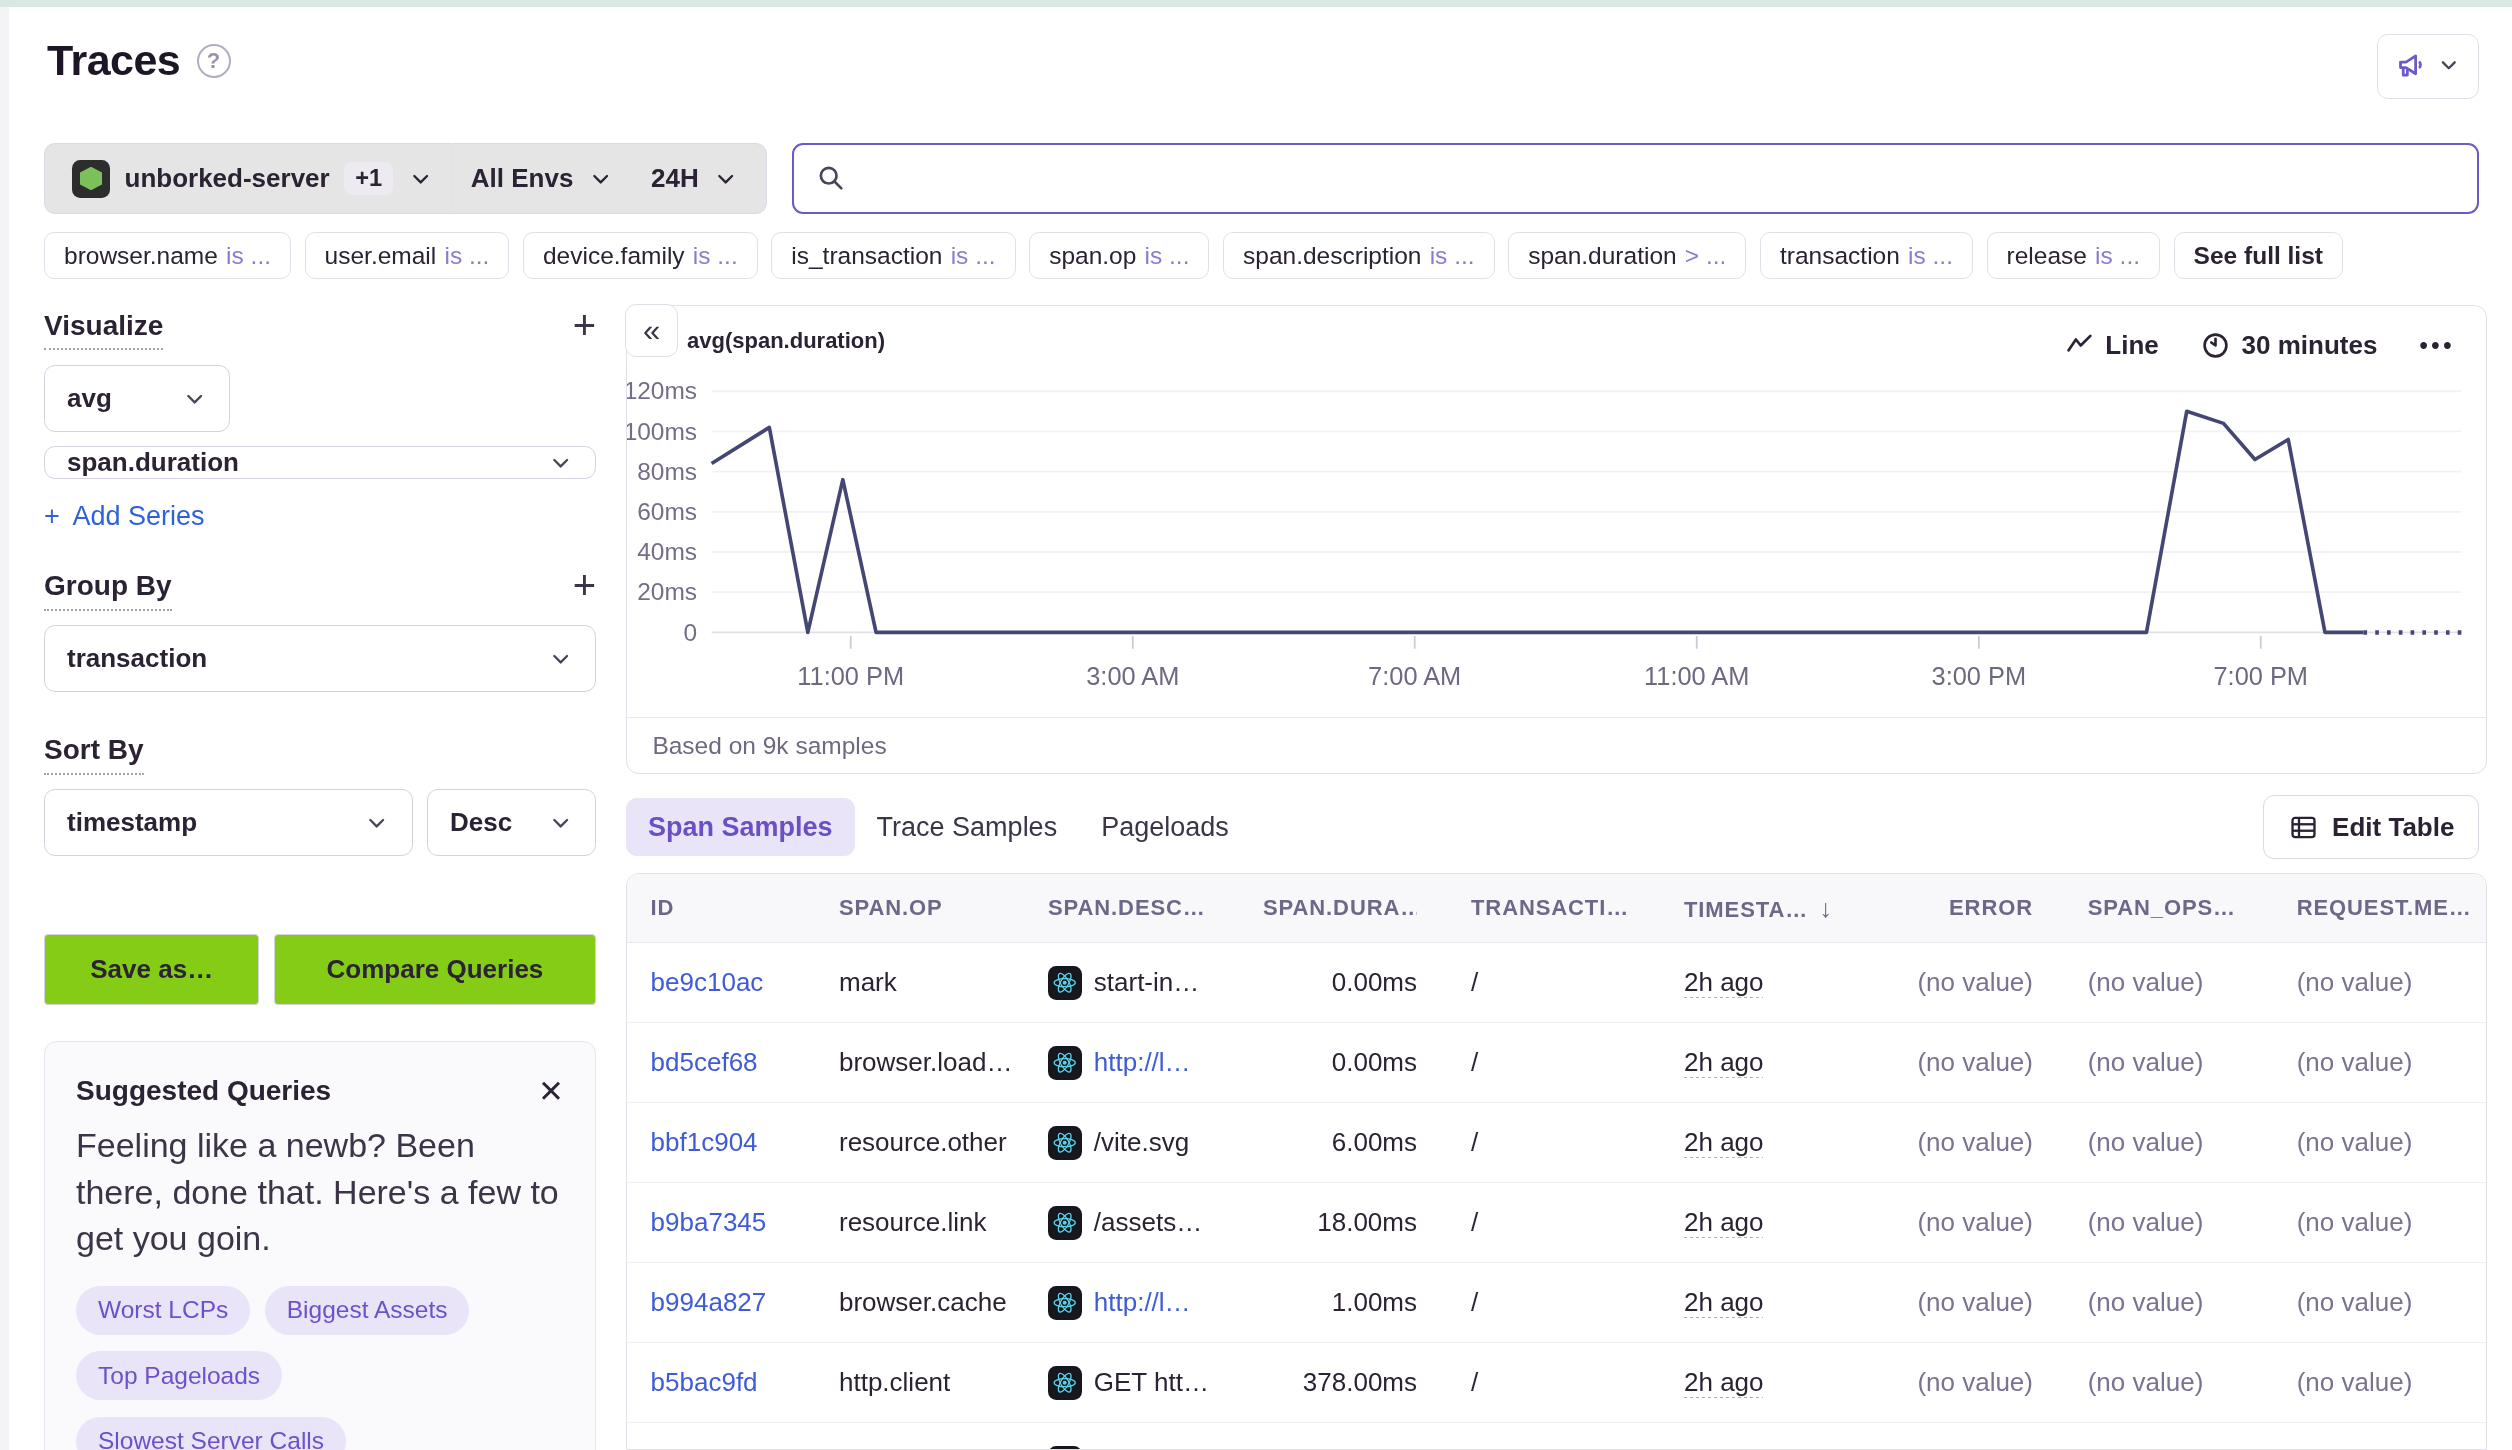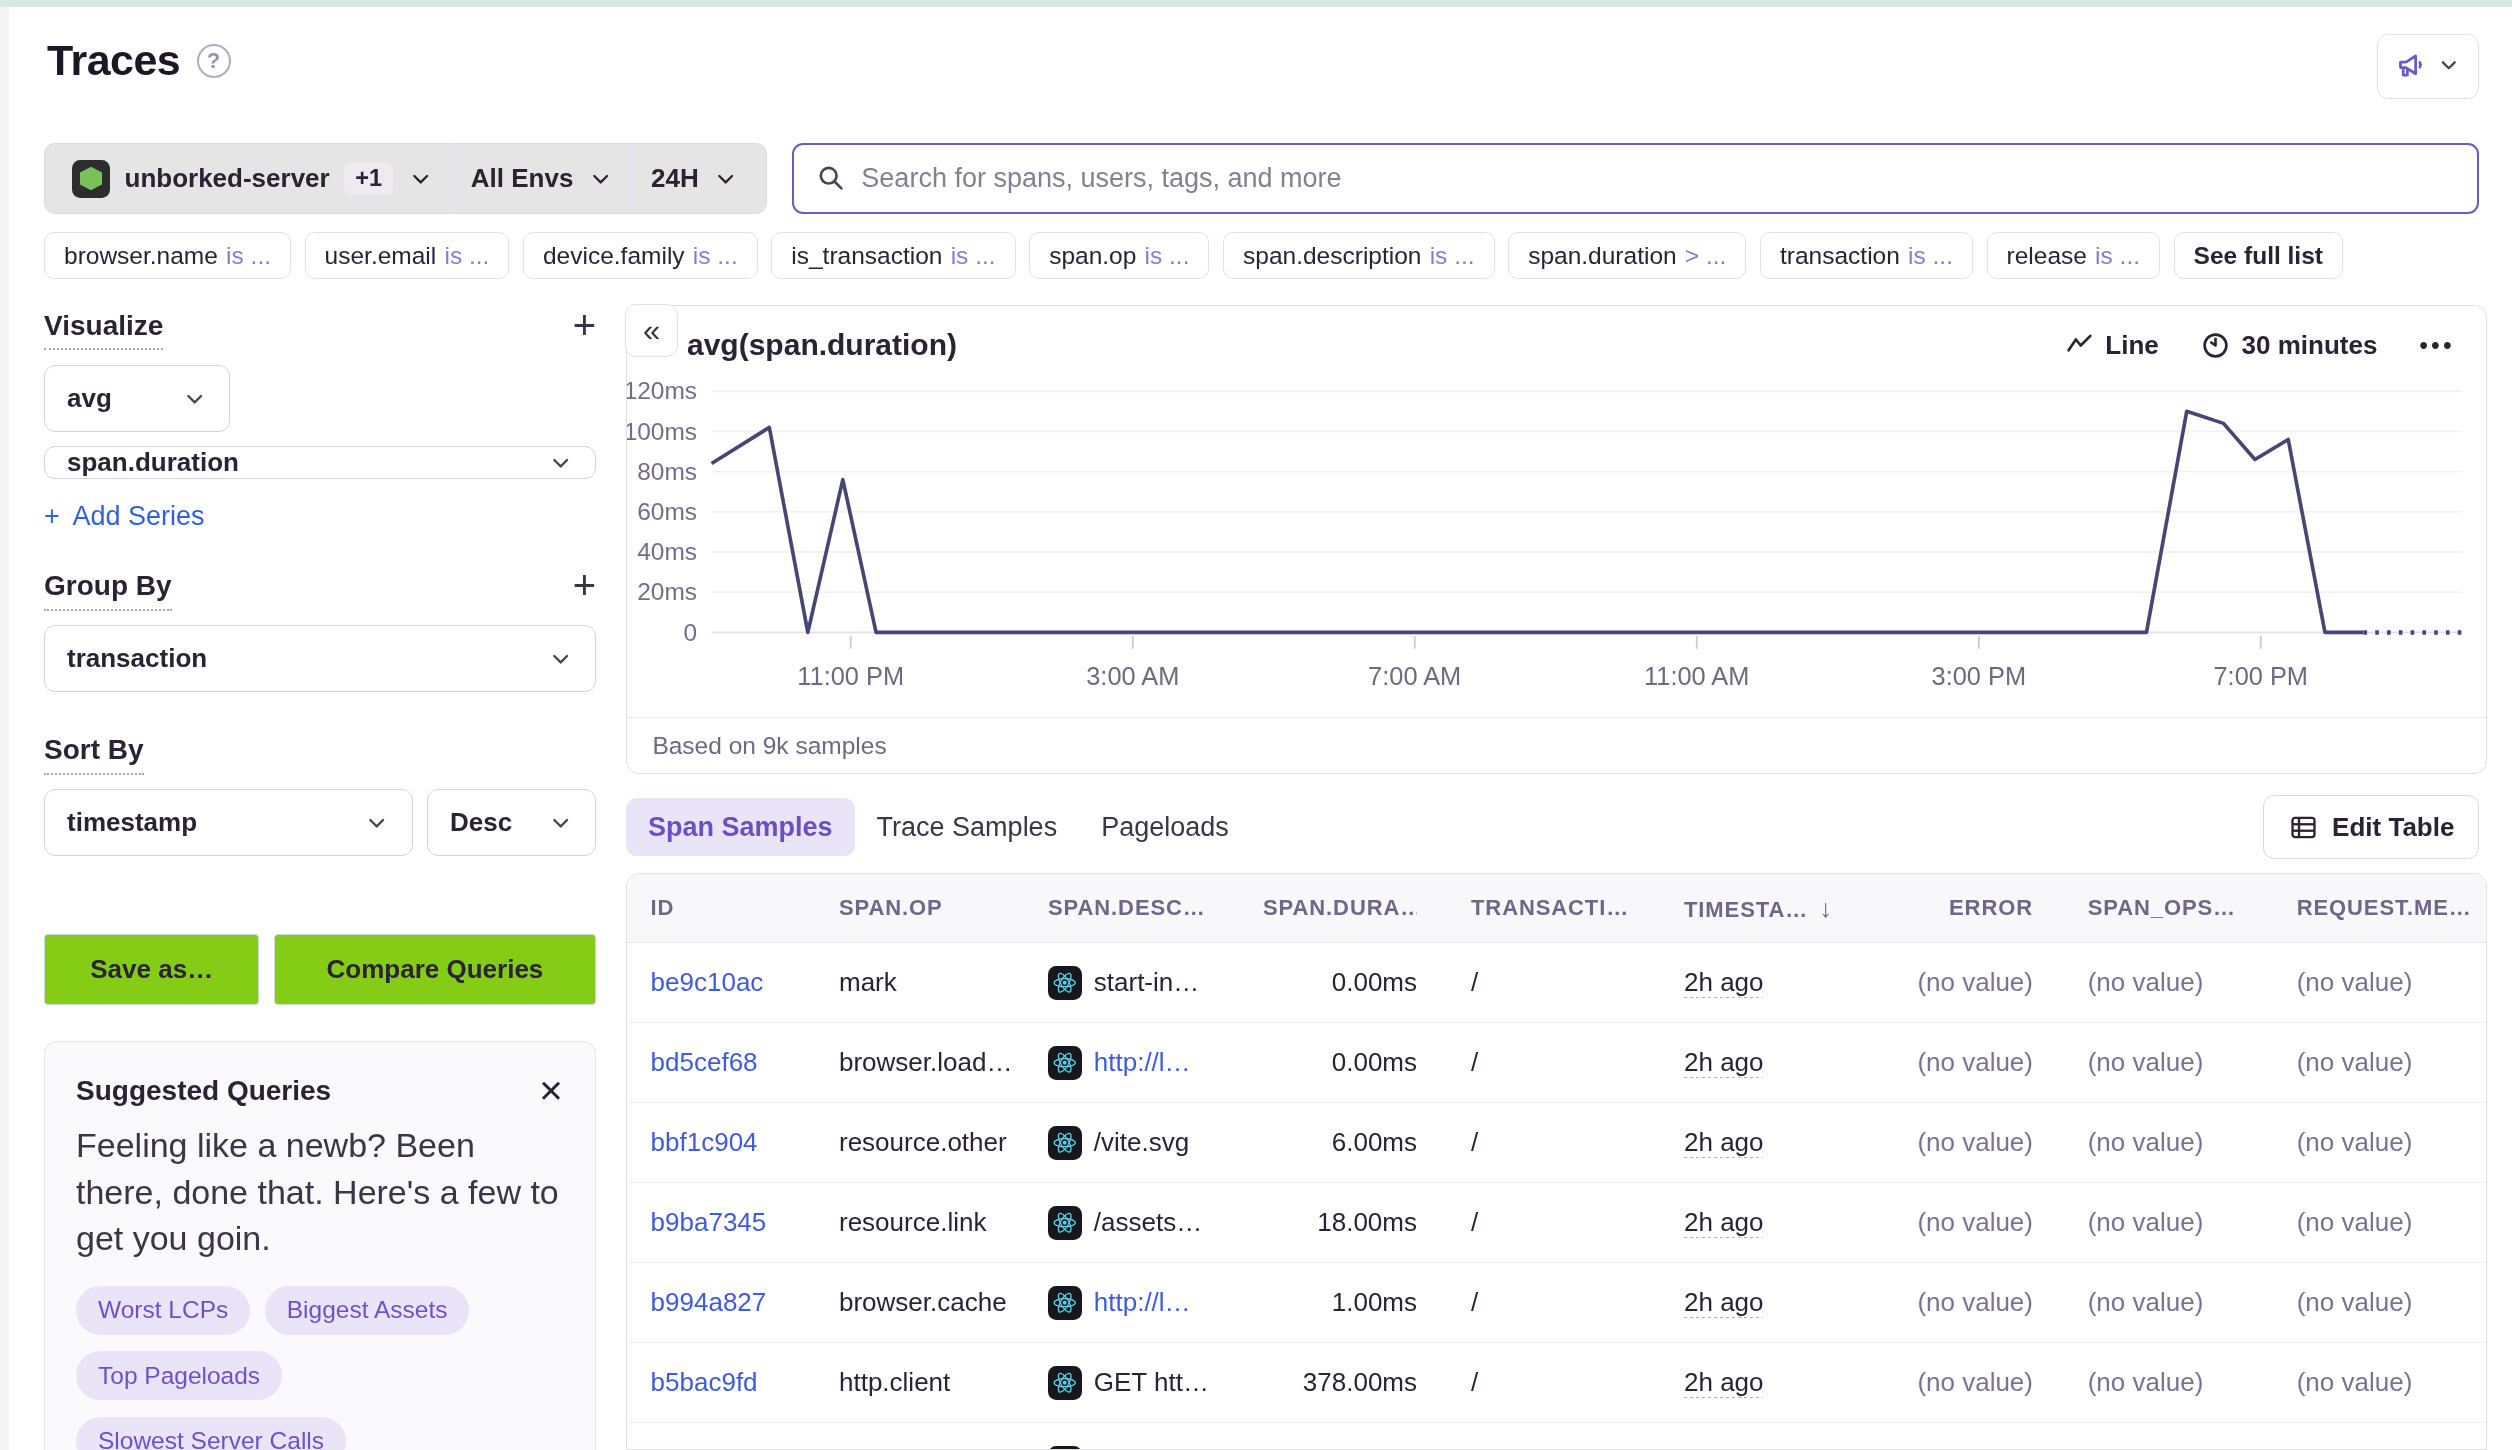--- a/index.html
+++ b/index.html
@@ -56,21 +56,21 @@
   .sugg-title-row { display:flex; align-items:center; justify-content:space-between; }
   .sugg-title { font-size:28px; font-weight:700; }
   .sugg-close { font-size:31px; color:#2b2233; cursor:pointer; line-height:1; }
   .sugg-body { margin-top:14.5px; font-size:34px; color:#3c3547; line-height:1.38; }
   .sugg-pills { margin-top:23.6px; display:flex; flex-wrap:wrap; gap:16.3px 14.5px; }
   .sugg-pill { background:#e9e4f8; color:#6d51c8; font-size:24.5px; height:49px; display:flex; align-items:center; padding:0 22px; border-radius:24.5px; cursor:pointer; white-space:nowrap; }
 
   
   .main-panel { position:absolute; left:626px; top:305px; width:1861px; height:469px; border:1.8px solid #e3dfe9; border-radius:12.7px; background:#fff; }
   .collapse-tab { position:absolute; left:-1.8px; top:-1.8px; width:53px; height:53px; border:1.8px solid #e3dfe9; border-radius:11px; background:#fff; display:flex; align-items:center; justify-content:center; font-size:31px; color:#3c3547; cursor:pointer; z-index:2; }
-  .chart-title { position:absolute; left:60px; top:22px; font-size:30px; font-weight:700; }
+  .chart-title { position:absolute; left:60px; top:22px; font-size:22px; font-weight:700; }
   .chart-controls { position:absolute; right:31px; top:23.6px; display:flex; align-items:center; gap:42px; font-size:26px; font-weight:600; color:#2b2233; }
   .chart-ctrl { display:flex; align-items:center; gap:11.8px; cursor:pointer; }
   .ellipsis-btn { letter-spacing:3.6px; font-size:23.6px; font-weight:700; cursor:pointer; }
   .chart-svg { position:absolute; left:0; top:0; width:1861px; height:408px; }
   .chart-footer { position:absolute; left:0; right:0; bottom:0; height:56px; border-top:1.8px solid #eae7ef; display:flex; align-items:center; padding-left:25.4px; font-size:24.5px; color:#6f6880; }
 
   
   .tabs-row { position:absolute; left:626px; top:795px; right:33px; height:64px; display:flex; align-items:center; }
   .tab { font-size:27px; color:#3c3547; font-weight:500; padding:0 22px; height:58px; display:flex; align-items:center; border-radius:11px; cursor:pointer; }
   .tab.active { background:#e9e4f8; color:#6a4fc5; font-weight:700; }
@@ -151,21 +151,20 @@
         </svg>
     </div>
   </div>
   <div class="search-box">
     <span>
       <svg width="29" height="29" viewBox="0 0 24 24" fill="none" stroke="#4a4458" stroke-width="2.2" stroke-linecap="round">
           <circle cx="10.5" cy="10.5" r="6.5"></circle>
           <line x1="15.5" y1="15.5" x2="21" y2="21"></line>
         </svg>
     </span>
-    <input type="text" placeholder="Search for spans, users, tags, and more" style="">
   </div>
 </div>
 
 <div class="chips-row" id="chips-row">
     <div class="chip">
       <span>browser.name</span>
       <span class="op">is ...</span>
     </div>
     <div class="chip">
       <span>user.email</span>

